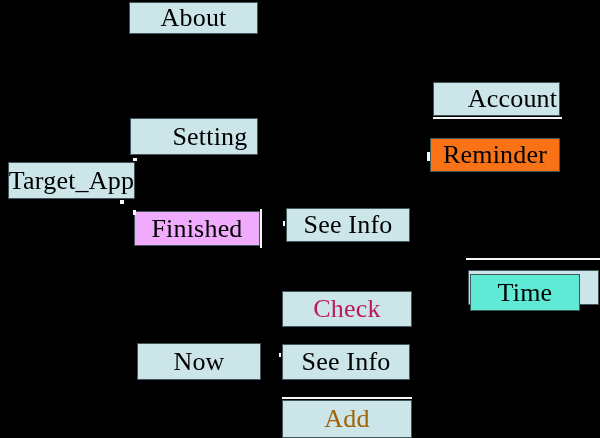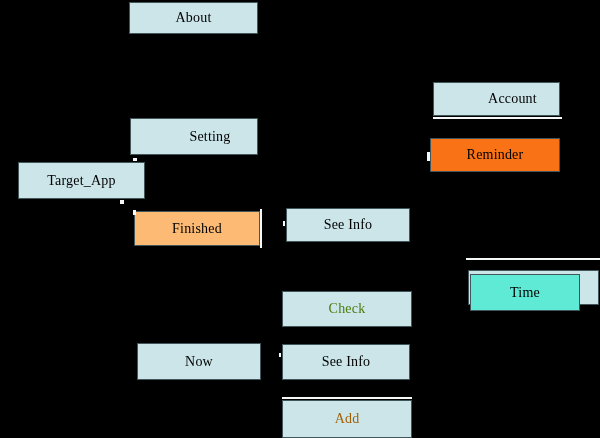--- a/index.html
+++ b/index.html
@@ -14,42 +14,42 @@
     background: #000000;
     overflow: hidden;
     font-family: "Liberation Serif", "DejaVu Serif", serif;
   }
   .node {
     position: absolute;
     box-sizing: border-box;
     display: flex;
     align-items: center;
     justify-content: center;
-    font-size: 14px;
+    font-size: 26px;
     line-height: 1;
     color: #000000;
     border: 1px solid #41565a;
     white-space: nowrap;
     letter-spacing: 0.2px;
   }
   .fragment {
     position: absolute;
   }
 </style>
 </head>
 <body>
 
 <div class="canvas" style="background: rgb(0, 0, 0);">
-    <div class="node" style="left: 18px; top: 162px; width: 127px; height: 37px; background: rgb(203, 229, 233); border-color: rgb(65, 86, 90); color: rgb(0, 0, 0);">Target_App</div>
+    <div class="node" style="left: 8px; top: 162px; width: 127px; height: 37px; background: rgb(203, 229, 233); border-color: rgb(65, 86, 90); color: rgb(0, 0, 0);">Target_App</div>
     <div class="node" style="left: 129px; top: 2px; width: 129px; height: 32px; background: rgb(203, 229, 233); border-color: rgb(65, 86, 90); color: rgb(0, 0, 0);">About</div>
     <div class="node" style="left: 130px; top: 118px; width: 128px; height: 37px; background: rgb(203, 229, 233); border-color: rgb(65, 86, 90); color: rgb(0, 0, 0); padding-left: 32px;">Setting</div>
-    <div class="node" style="left: 134px; top: 211px; width: 126px; height: 35px; background: #fdba74; border-color: rgb(65, 86, 90); color: rgb(0, 0, 0);">Finished</div>
+    <div class="node" style="left: 134px; top: 211px; width: 126px; height: 35px; background: #f0abfc; border-color: rgb(65, 86, 90); color: rgb(0, 0, 0);">Finished</div>
     <div class="node" style="left: 137px; top: 343px; width: 124px; height: 37px; background: rgb(203, 229, 233); border-color: rgb(65, 86, 90); color: rgb(0, 0, 0);">Now</div>
     <div class="node" style="left: 286px; top: 208px; width: 124px; height: 34px; background: rgb(203, 229, 233); border-color: rgb(65, 86, 90); color: rgb(0, 0, 0);">See Info</div>
-    <div class="node" style="left: 282px; top: 291px; width: 130px; height: 36px; background: rgb(203, 229, 233); border-color: rgb(65, 86, 90); color: #4d7c0f;">Check</div>
+    <div class="node" style="left: 282px; top: 291px; width: 130px; height: 36px; background: rgb(203, 229, 233); border-color: rgb(65, 86, 90); color: #be185d;">Check</div>
     <div class="node" style="left: 282px; top: 344px; width: 128px; height: 36px; background: rgb(203, 229, 233); border-color: rgb(65, 86, 90); color: rgb(0, 0, 0);">See Info</div>
     <div class="node" style="left: 282px; top: 400px; width: 130px; height: 38px; background: rgb(203, 229, 233); border-color: rgb(65, 86, 90); color: #a16207;">Add</div>
     <div class="node" style="left: 433px; top: 82px; width: 127px; height: 34px; background: rgb(203, 229, 233); border-color: rgb(65, 86, 90); color: rgb(0, 0, 0); padding-left: 32px;">Account</div>
     <div class="node" style="left: 430px; top: 138px; width: 130px; height: 34px; background: #f97316; border-color: rgb(65, 86, 90); color: rgb(0, 0, 0);">Reminder</div>
     <div class="node" style="left: 468px; top: 222px; width: 131px; height: 35px; background: rgb(203, 229, 233); border-color: rgb(65, 86, 90); color: rgb(0, 0, 0); margin-top: 48px;">Day</div>
     <div class="node" style="left: 470px; top: 274px; width: 110px; height: 37px; background: #5eead4; border-color: rgb(65, 86, 90); color: rgb(0, 0, 0);">Time</div>
     <div class="fragment" style="left: 433px; top: 117px; width: 129px; height: 2px; background: rgb(244, 248, 249);"></div>
     <div class="fragment" style="left: 466px; top: 258px; width: 134px; height: 2px; background: rgb(244, 248, 249);"></div>
     <div class="fragment" style="left: 282px; top: 397px; width: 130px; height: 2px; background: rgb(244, 248, 249);"></div>
     <div class="fragment" style="left: 260px; top: 209px; width: 2px; height: 39px; background: rgb(244, 248, 249);"></div>

